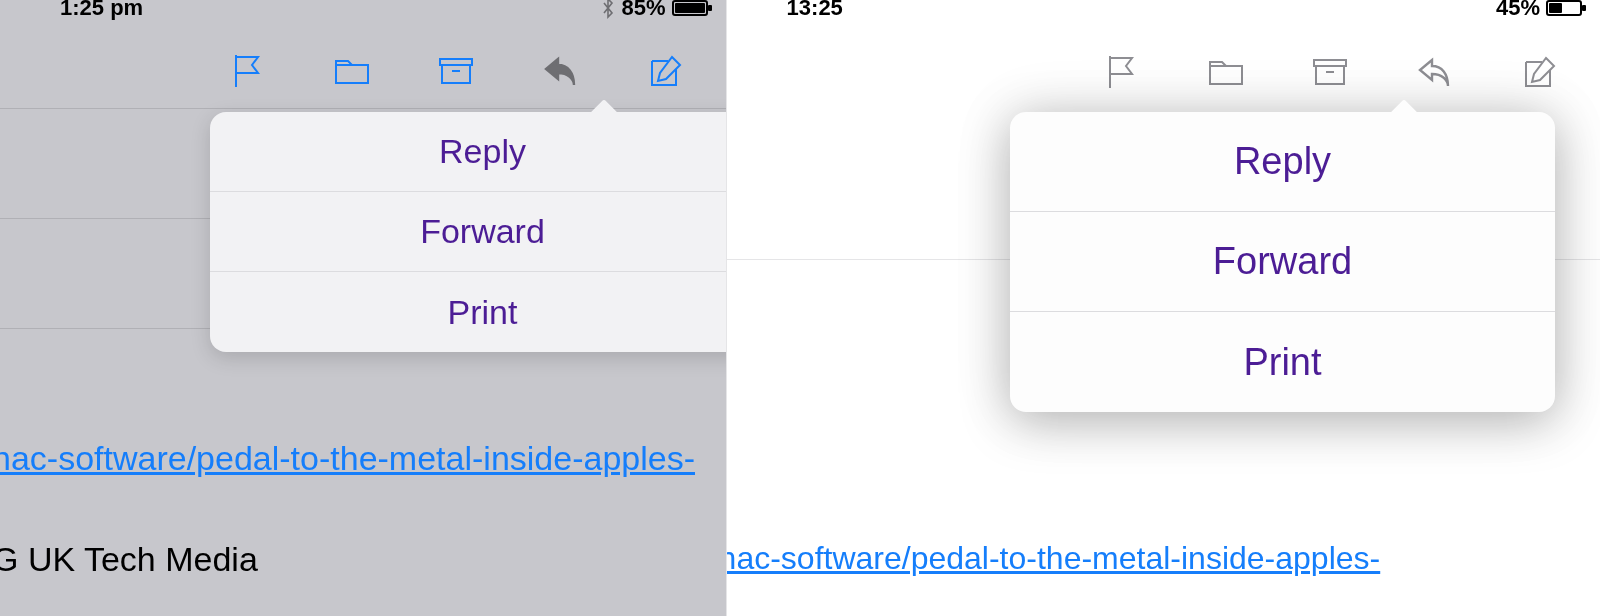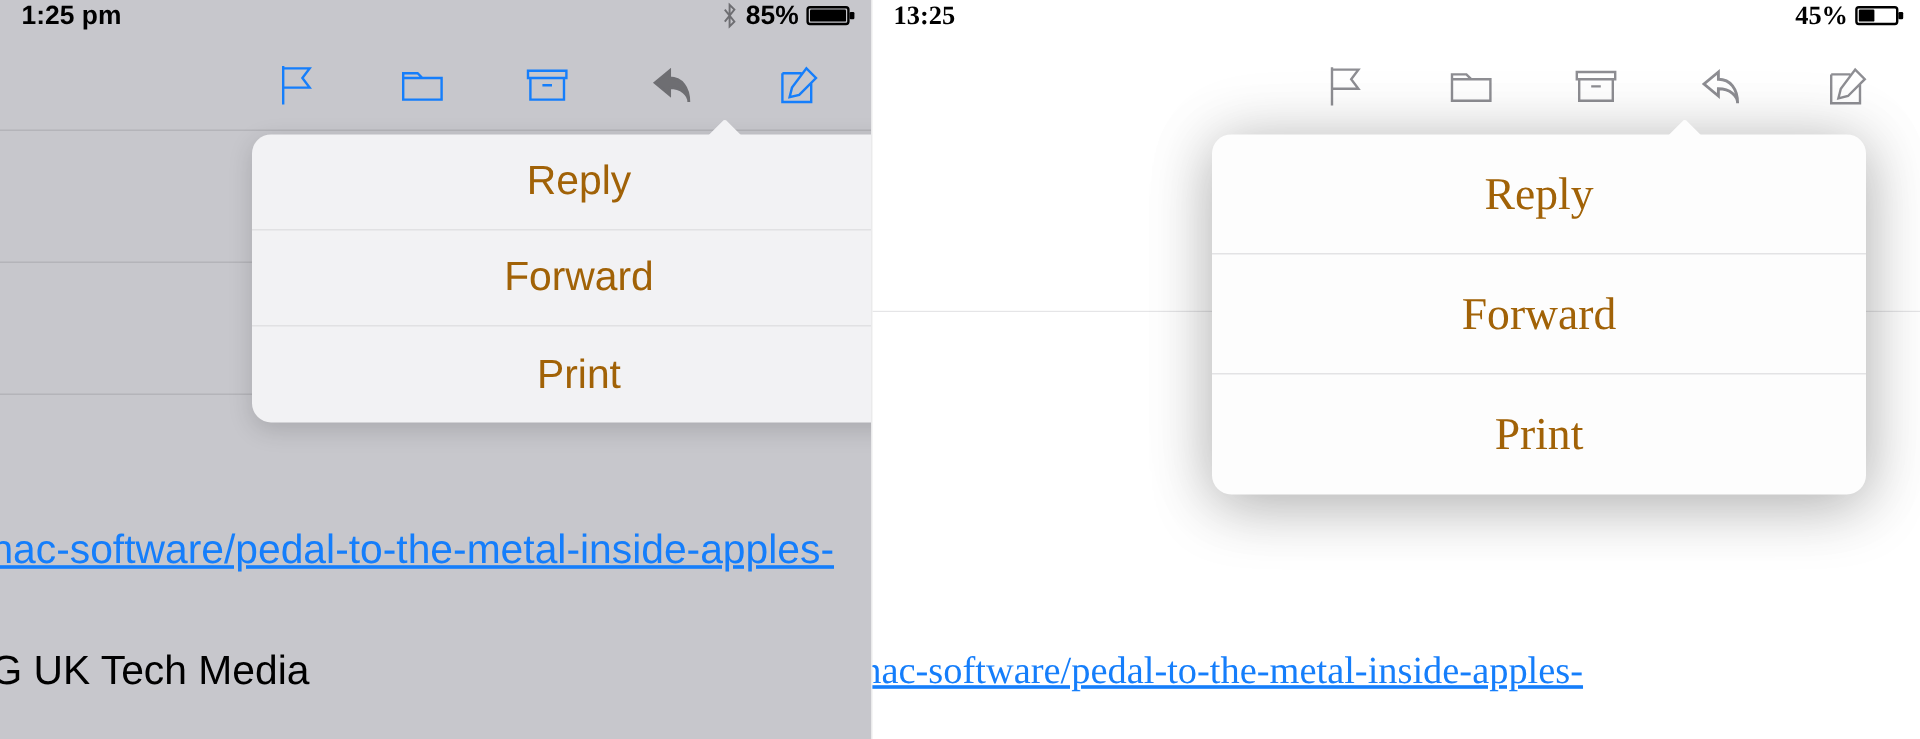--- a/index.html
+++ b/index.html
@@ -1,24 +1,24 @@
 <!DOCTYPE html>
 <html><head>
 <meta charset="utf-8">
 <style>
   * { box-sizing: border-box; margin: 0; padding: 0; }
   html, body { width: 1600px; height: 616px; font-family: -apple-system, "Helvetica Neue", Helvetica, Arial, sans-serif; }
   body { display: flex; }
 
   .pane { position: relative; height: 616px; overflow: hidden; }
   .pane.left  { width: 800px; background: #c7c7cc; }
-  .pane.right { width: 964px; background: #ffffff; border-left: 1px solid #e5e5e7; font-family: Liberation Serif, serif; }
+  .pane.right { width: 964px; background: #ffffff; border-left: 1px solid #e5e5e7; }
 
   
-  .status { height: 34px; display:flex; align-items:flex-start; justify-content:space-between; padding: 0 18px; font-size: 22px; font-weight: 600; }
+  .status { height: 34px; display:flex; align-items:flex-end; justify-content:space-between; padding: 13px 18px; font-size: 22px; font-weight: 600; margin-left: 42px; }
   .status .side { display:flex; align-items:center; gap:6px; }
   .status .batt-icon { width: 36px; height: 16px; border: 2px solid #000; border-radius: 3px; position: relative; display:inline-block; }
   .status .batt-icon::after { content:""; position:absolute; right:-6px; top:3px; width:4px; height:6px; background:#000; border-radius:1px; }
   .status .batt-icon .fill { position:absolute; left:1px; top:1px; bottom:1px; background:#000; border-radius:1px; }
   .bt-icon svg { width:16px; height:22px; display:block; }
 
   
   .toolbar { height: 75px; display:flex; align-items:center; justify-content:flex-end; padding-right:40px; gap:60px; }
   .pane.left .toolbar { border-bottom: 1px solid #b0b0b5; }
   .tool-btn { width:44px; height:44px; display:flex; align-items:center; justify-content:center; cursor:pointer; position:relative; }
@@ -28,21 +28,21 @@
   .pane.left  .tool-btn.reply svg { stroke:#6e6e72; fill:#6e6e72; }
 
   
   .popover { position:absolute; top:112px; width:545px; background:#f7f7f7; border-radius:16px; box-shadow:0 8px 30px rgba(0,0,0,0.25); overflow:visible; }
   .pane.left  .popover { left:210px; background:#f2f2f4; box-shadow:0 6px 20px rgba(0,0,0,0.15); }
   .pane.right .popover { left:1010px; left:auto; right:45px; width:545px; background:#fdfdfd; box-shadow:0 10px 50px rgba(0,0,0,0.25), 0 0 60px rgba(0,0,0,0.1); }
   .popover .arrow { position:absolute; top:-12px; right:136px; width:30px; height:14px; overflow:hidden; }
   .popover .arrow::before { content:""; position:absolute; left:3px; top:4px; width:24px; height:24px; background:inherit; transform:rotate(45deg); border-radius:3px; }
   .pane.left  .popover .arrow::before { background:#f2f2f4; }
   .pane.right .popover .arrow::before { background:#fdfdfd; }
-  .popover .item { height:80px; display:flex; align-items:center; justify-content:center; font-size:34px; color:#a16207; border-bottom:1px solid #dcdcdf; cursor:pointer; }
+  .popover .item { height:80px; display:flex; align-items:center; justify-content:center; font-size:34px; color:#4c1d95; border-bottom:1px solid #dcdcdf; cursor:pointer; }
   .pane.right .popover .item { height:100px; font-size:38px; }
   .popover .item:last-child { border-bottom:none; }
   .link { color:#157efb; text-decoration:underline; font-size:34px; padding:2px 0 2px 0; display:block; white-space:nowrap; }
   .bodytext { font-size:34px; color:#000; padding-top:60px; }
   .pane.left .content { padding-left:0; }
   .pane.right .content { padding-left:0; }
   .content { margin-left:-8px; }
 
   .pane.right .link { padding-top:430px; font-size:32px; }
   .pane.left .link-wrap { padding-top:108px; }

